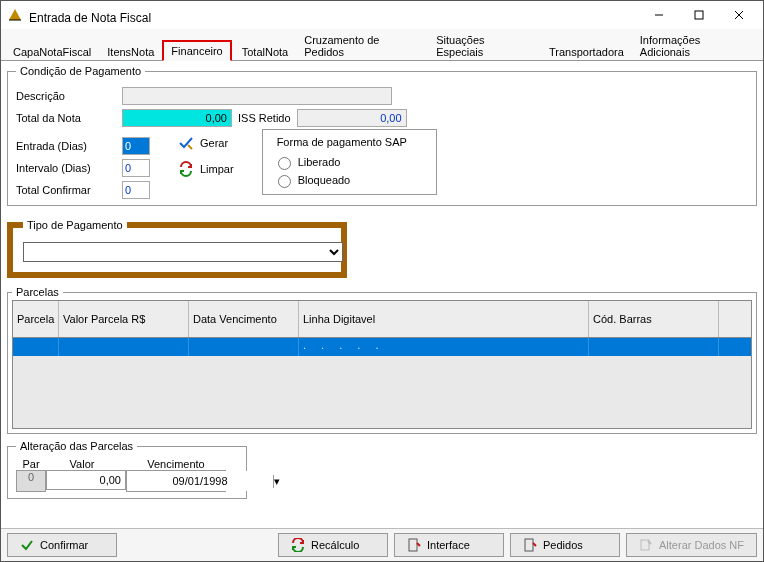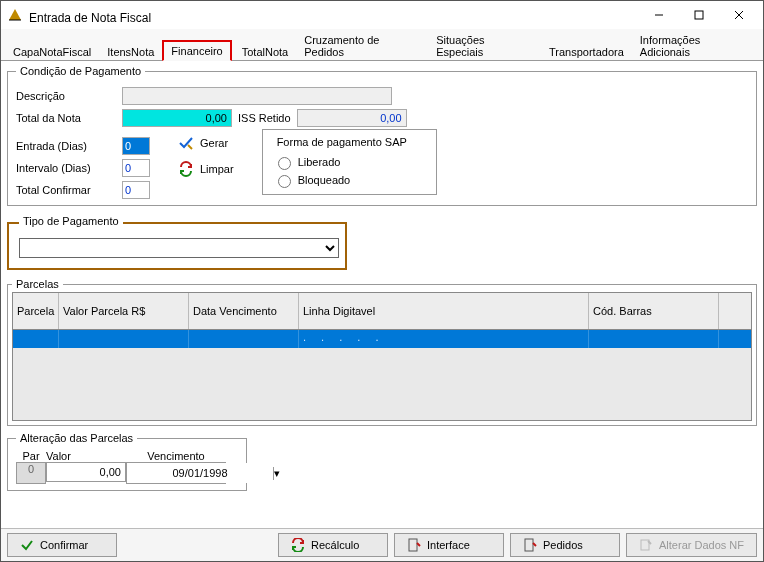--- a/index.html
+++ b/index.html
@@ -33,21 +33,21 @@
   input[type="text"].med   { width: 110px; }
 
   .row { display: flex; align-items: center; gap: 6px; margin-top: 4px; }
 
   .icon-btn-label { display: flex; align-items: center; gap: 6px; }
 
   .sap-box { border: 1px solid #999; padding: 6px 10px 6px 10px; }
   .sap-box .ttl { margin: -13px 15px 4px 0; background:#fff; padding:0 4px; display:inline-block; }
   .radio-row { display: flex; align-items: center; gap: 4px; margin-top:2px; }
 
-  .tipo-box { border: 2px solid #a16207; padding: 14px 10px 10px 10px; position: relative; margin-top: 10px; }
+  .tipo-box { border: 6px solid #a16207; padding: 14px 10px 10px 10px; position: relative; margin-top: 10px; }
   .tipo-legend { position: absolute; top: -9px; left: 10px; background: #fff; padding: 0 4px; }
   select.tipo { width: 320px; height: 20px; border: 1px solid #666; background:#fff; }
 
   .parcelas-set legend { font-size: 11px; }
   .tbl { border: 1px solid #888; background: #e9e9e9; }
   .tbl-head { display: grid; grid-template-columns: 46px 130px 110px 290px 130px; border-bottom: 1px solid #888; background: #ededed; }
   .tbl-head > div { padding: 12px 4px; border-right: 1px solid #bbb; }
   .tbl-row { display: grid; grid-template-columns: 46px 130px 110px 290px 130px; background: #0078d7; color: #fff; height: 18px; }
   .tbl-row > div { padding: 1px 4px; border-right: 1px solid rgba(255,255,255,0.2); overflow:hidden; }
   .tbl-body { height: 90px; overflow-y: scroll; background:#e9e9e9; }
@@ -204,21 +204,21 @@
           <div></div>
         </div>
       </div>
     </div>
   </fieldset>
 
   <fieldset class="alter-set" style="width:240px">
     <legend>Alteração das Parcelas</legend>
     <div class="cols-head">
       <div>Par</div>
-      <div style="text-align:left;padding-right:8px">Valor</div>
+      <div style="text-align:center;padding-right:8px">Valor</div>
       <div>Vencimento</div>
     </div>
     <div class="cols-body">
       <div class="par-cell">0</div>
       <input type="text" class="valor-cell" value="0,00" style="">
       <div class="venc-wrap">
         <input type="text" value="09/01/1998" style="">
         <span class="dd">▾</span>
       </div>
     </div>

